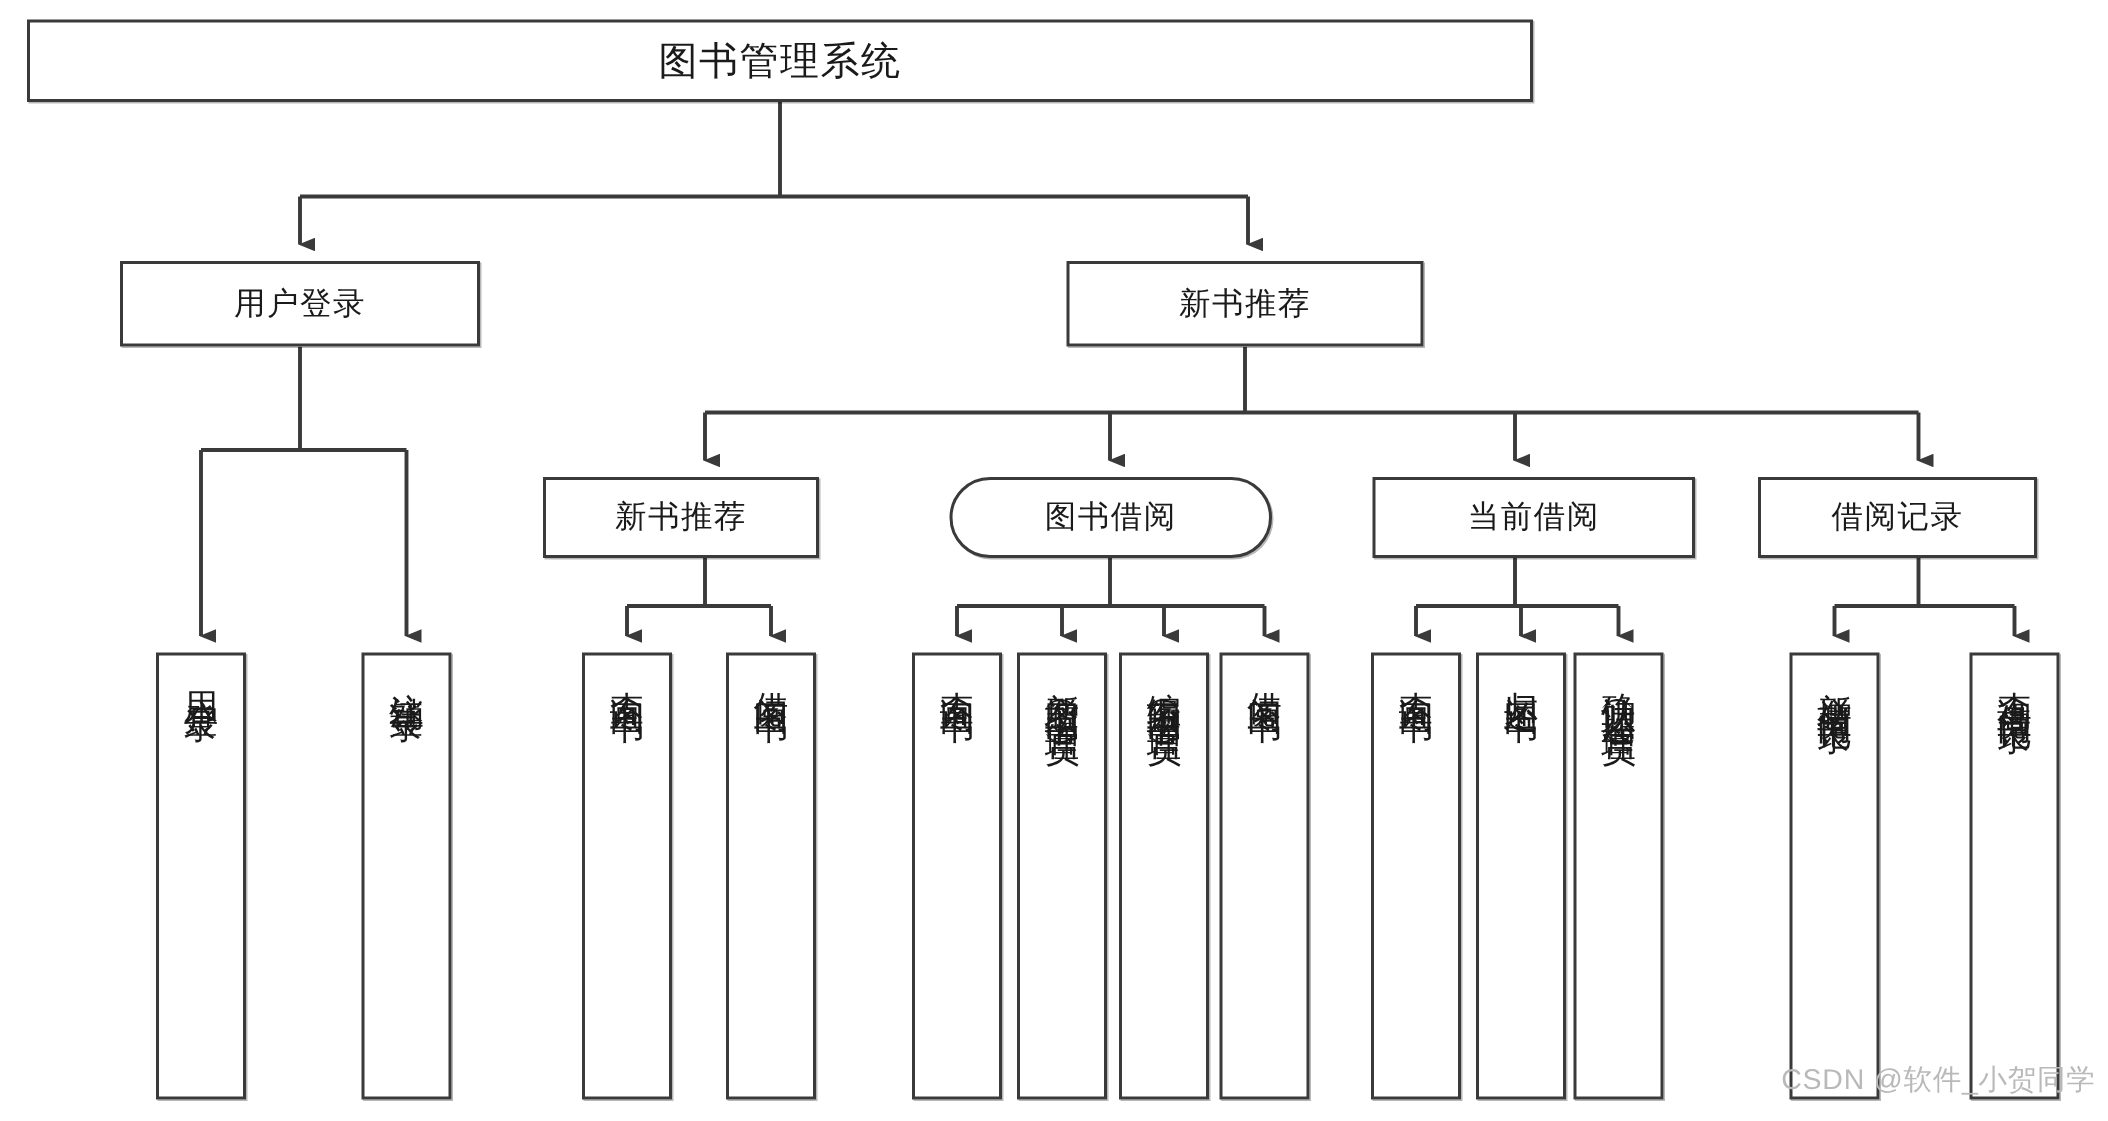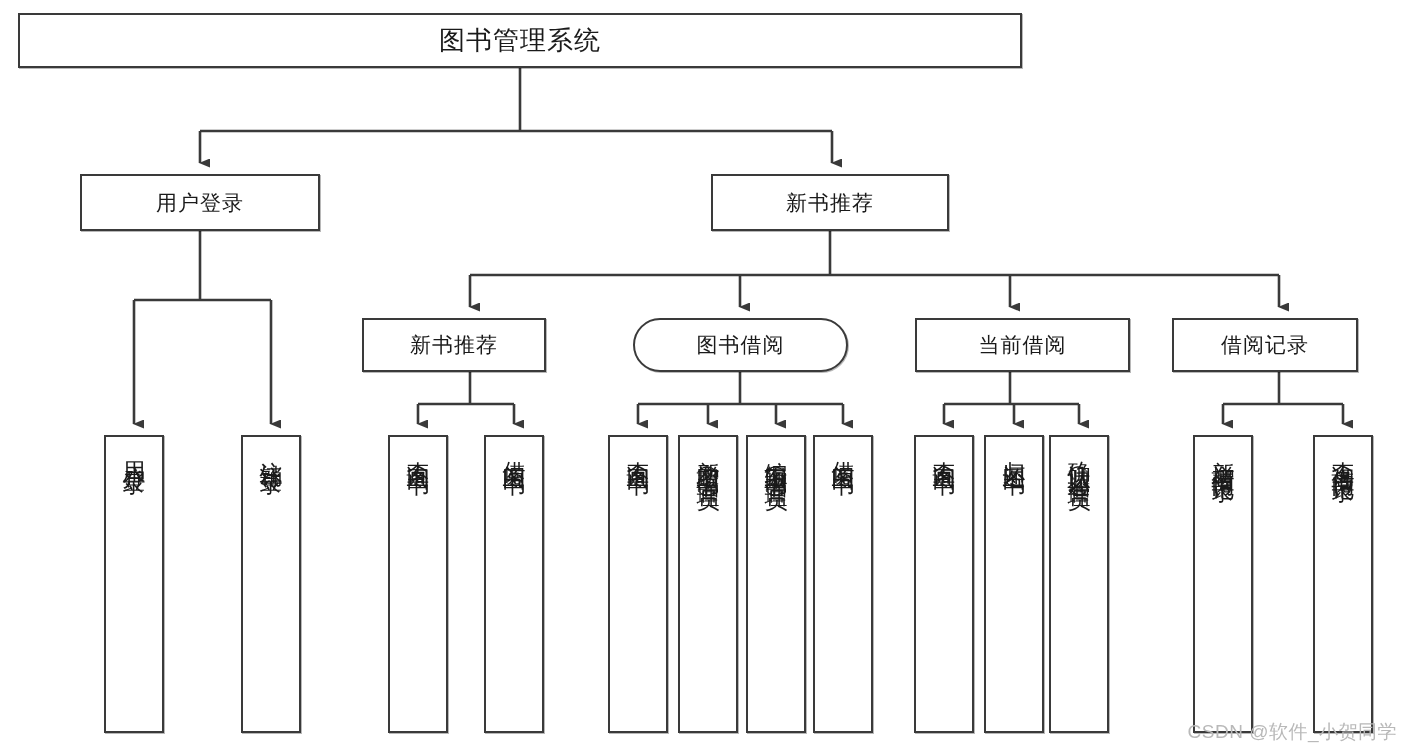--- a/index.html
+++ b/index.html
@@ -59,21 +59,21 @@
     writing-mode: vertical-rl;
     text-orientation: upright;
     font-size: 23px;
     letter-spacing: 4px;
     line-height: 1;
     white-space: nowrap;
   }
   #watermark {
     position: absolute;
     right: 8px;
-    bottom: 2px;
+    bottom: 14px;
     font-size: 19px;
     color: #b9b9b9;
     letter-spacing: 0.5px;
     user-select: none;
     white-space: nowrap;
     margin-left: 12px;
   }
 </style>
 </head>
 <body>

